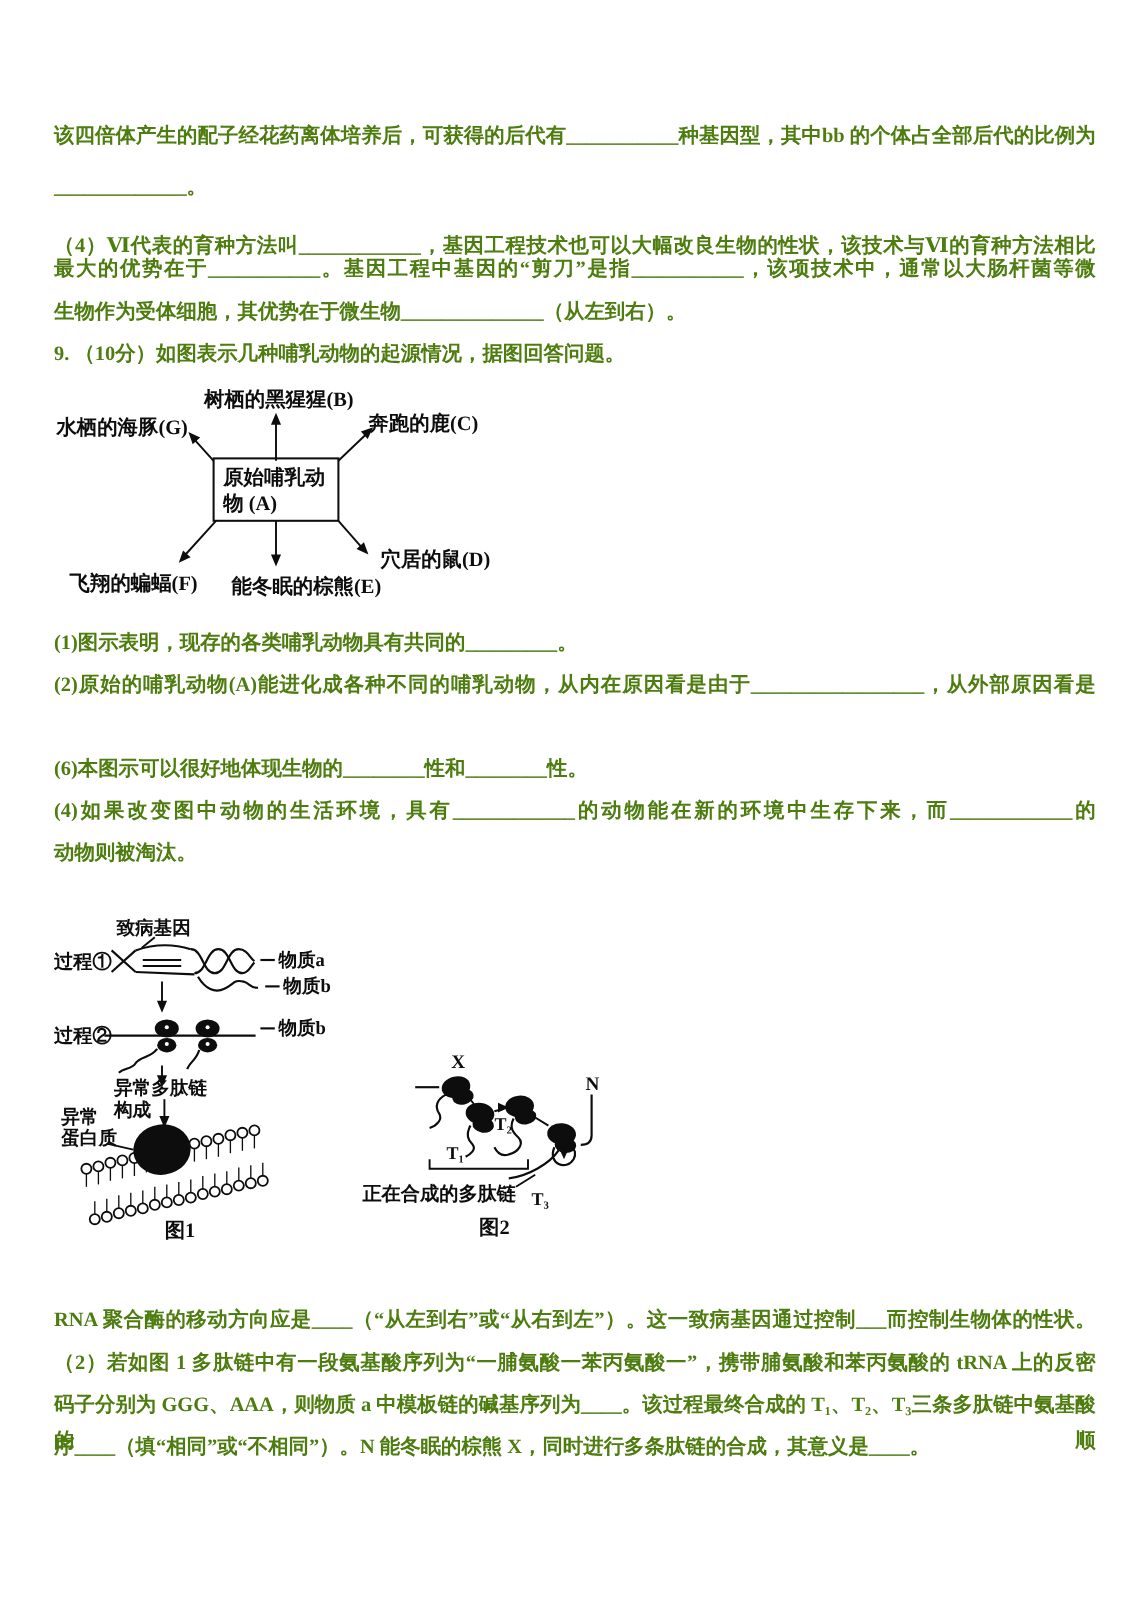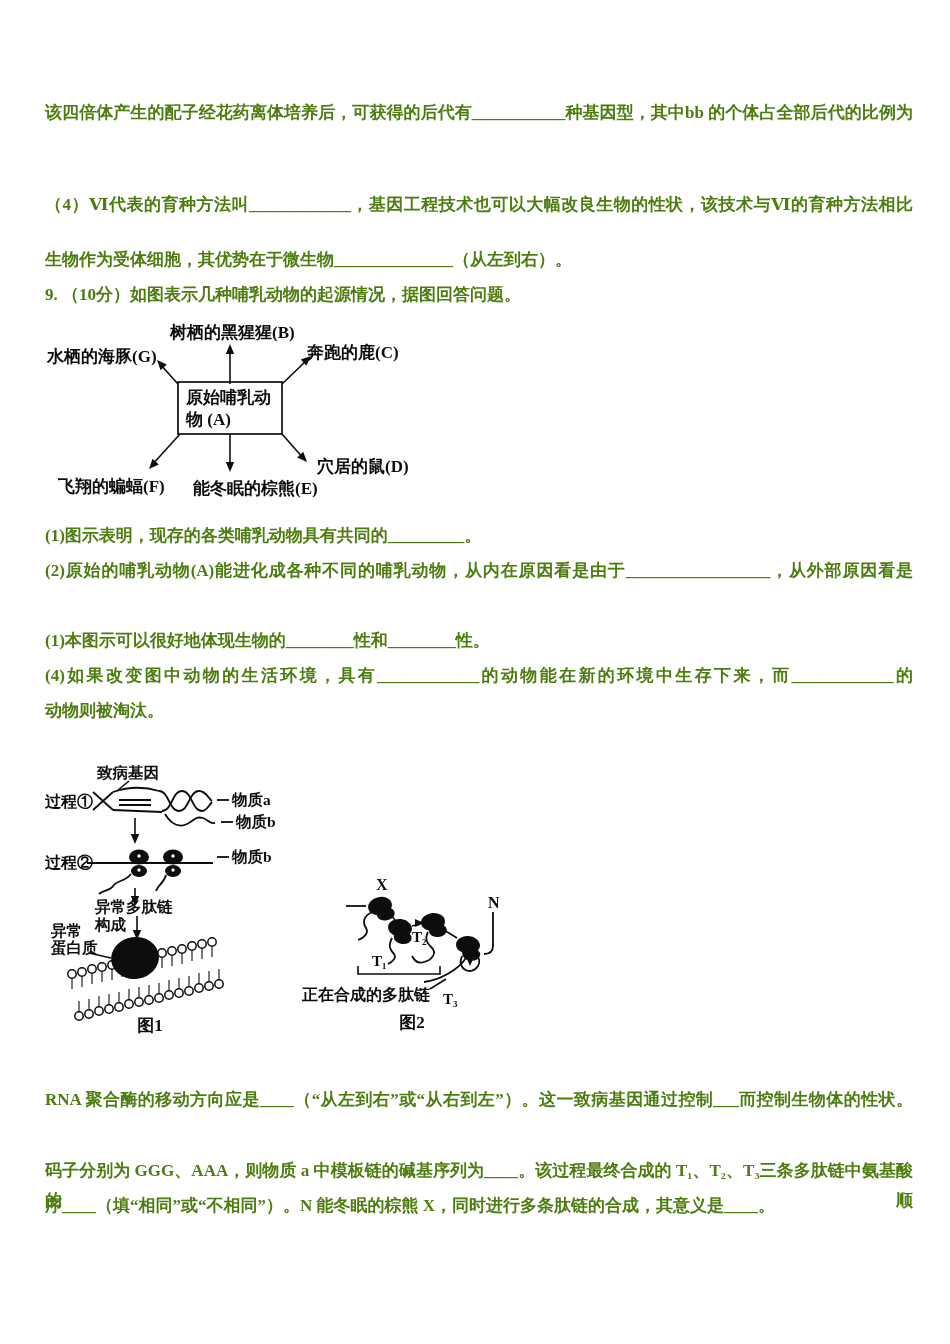--- a/index.html
+++ b/index.html
@@ -18,21 +18,23 @@
   .stk{stroke:#0d0d0d;stroke-width:1.6;fill:none;}
   .stk2{stroke:#0d0d0d;stroke-width:1.8;fill:none;}
   .fill{fill:#0d0d0d;stroke:none;}
 </style>
 </head>
 <body>
 
 <div class="page">
 
   <div class="line just" style="top:98px">该四倍体产生的配子经花药离体培养后，可获得的后代有___________种基因型，其中bb 的个体占全部后代的比例为</div>
+  <div class="line" style="top:141px">_____________。</div>
   <div class="line just" style="top:190px">（4）Ⅵ代表的育种方法叫____________，基因工程技术也可以大幅改良生物的性状，该技术与Ⅵ的育种方法相比</div>
+  <div class="line just" style="top:209px">最大的优势在于___________。基因工程中基因的“剪刀”是指___________，该项技术中，通常以大肠杆菌等微</div>
   <div class="line" style="top:245px">生物作为受体细胞，其优势在于微生物______________（从左到右）。</div>
   <div class="line" style="top:280px">9. （10分）如图表示几种哺乳动物的起源情况，据图回答问题。</div>
 
   <svg style="left:45px;top:310px" width="430" height="200" viewBox="0 0 430 200">
     <defs>
       <polygon id="ah1" points="0,0 -4.2,10 4.2,10" fill="#0d0d0d"></polygon>
     </defs>
     <g>
       <line class="stk" x1="185" y1="74" x2="185" y2="42"></line>
         <use href="#ah1" transform="translate(185,34)"></use>
@@ -53,21 +55,21 @@
     <text x="125" y="28" font-size="17">树栖的黑猩猩(B)</text>
     <text x="2" y="52" font-size="17">水栖的海豚(G)</text>
     <text x="262" y="48" font-size="17">奔跑的鹿(C)</text>
     <text x="272" y="162" font-size="17">穴居的鼠(D)</text>
     <text x="13" y="182" font-size="17">飞翔的蝙蝠(F)</text>
     <text x="148" y="184" font-size="17">能冬眠的棕熊(E)</text>
   </svg>
 
   <div class="line" style="top:521px">(1)图示表明，现存的各类哺乳动物具有共同的_________。</div>
   <div class="line just" style="top:556px">(2)原始的哺乳动物(A)能进化成各种不同的哺乳动物，从内在原因看是由于_________________，从外部原因看是</div>
-  <div class="line" style="top:626px">(1)本图示可以很好地体现生物的________性和________性。</div>
+  <div class="line" style="top:626px">(6)本图示可以很好地体现生物的________性和________性。</div>
   <div class="line just" style="top:661px">(4)如果改变图中动物的生活环境，具有____________的动物能在新的环境中生存下来，而____________的</div>
   <div class="line" style="top:696px">动物则被淘汰。</div>
 
   <svg style="left:45px;top:760px" width="245" height="280" viewBox="0 0 245 280">
     <defs>
       <polygon id="ah2" points="0,0 -4.2,10 4.2,10" fill="#0d0d0d"></polygon>
       <g id="plip">
         <circle cx="0" cy="0" r="4.2" fill="#ffffff" stroke="#0d0d0d" stroke-width="1.5"></circle>
         <line x1="0" y1="4" x2="0" y2="15" stroke="#0d0d0d" stroke-width="1.1"></line>
       </g>
@@ -193,16 +195,17 @@
     <text x="112" y="80" font-size="15">T₂</text>
     <text x="72" y="104" font-size="15">T₁</text>
     <path class="stk" d="M58,104 L58,112 L140,112 L140,104"></path>
     <text x="2" y="138" font-size="16">正在合成的多肽链</text>
     <line class="stk" x1="130" y1="127" x2="146" y2="117"></line>
     <text x="143" y="142" font-size="15">T₃</text>
     <text x="112" y="166" font-size="17" text-anchor="middle">图2</text>
   </svg>
 
   <div class="line just" style="top:1085px">RNA 聚合酶的移动方向应是____（“从左到右”或“从右到左”）。这一致病基因通过控制___而控制生物体的性状。</div>
+  <div class="line just" style="top:1121px">（2）若如图 1 多肽链中有一段氨基酸序列为“一脯氨酸一苯丙氨酸一”，携带脯氨酸和苯丙氨酸的 tRNA 上的反密</div>
   <div class="line just" style="top:1156px">码子分别为 GGG、AAA，则物质 a 中模板链的碱基序列为____。该过程最终合成的 T₁、T₂、T₃三条多肽链中氨基酸的顺</div>
   <div class="line" style="top:1191px">序____（填“相同”或“不相同”）。N 能冬眠的棕熊 X，同时进行多条肽链的合成，其意义是____。</div>
 
 </div>
 
 </body></html>

